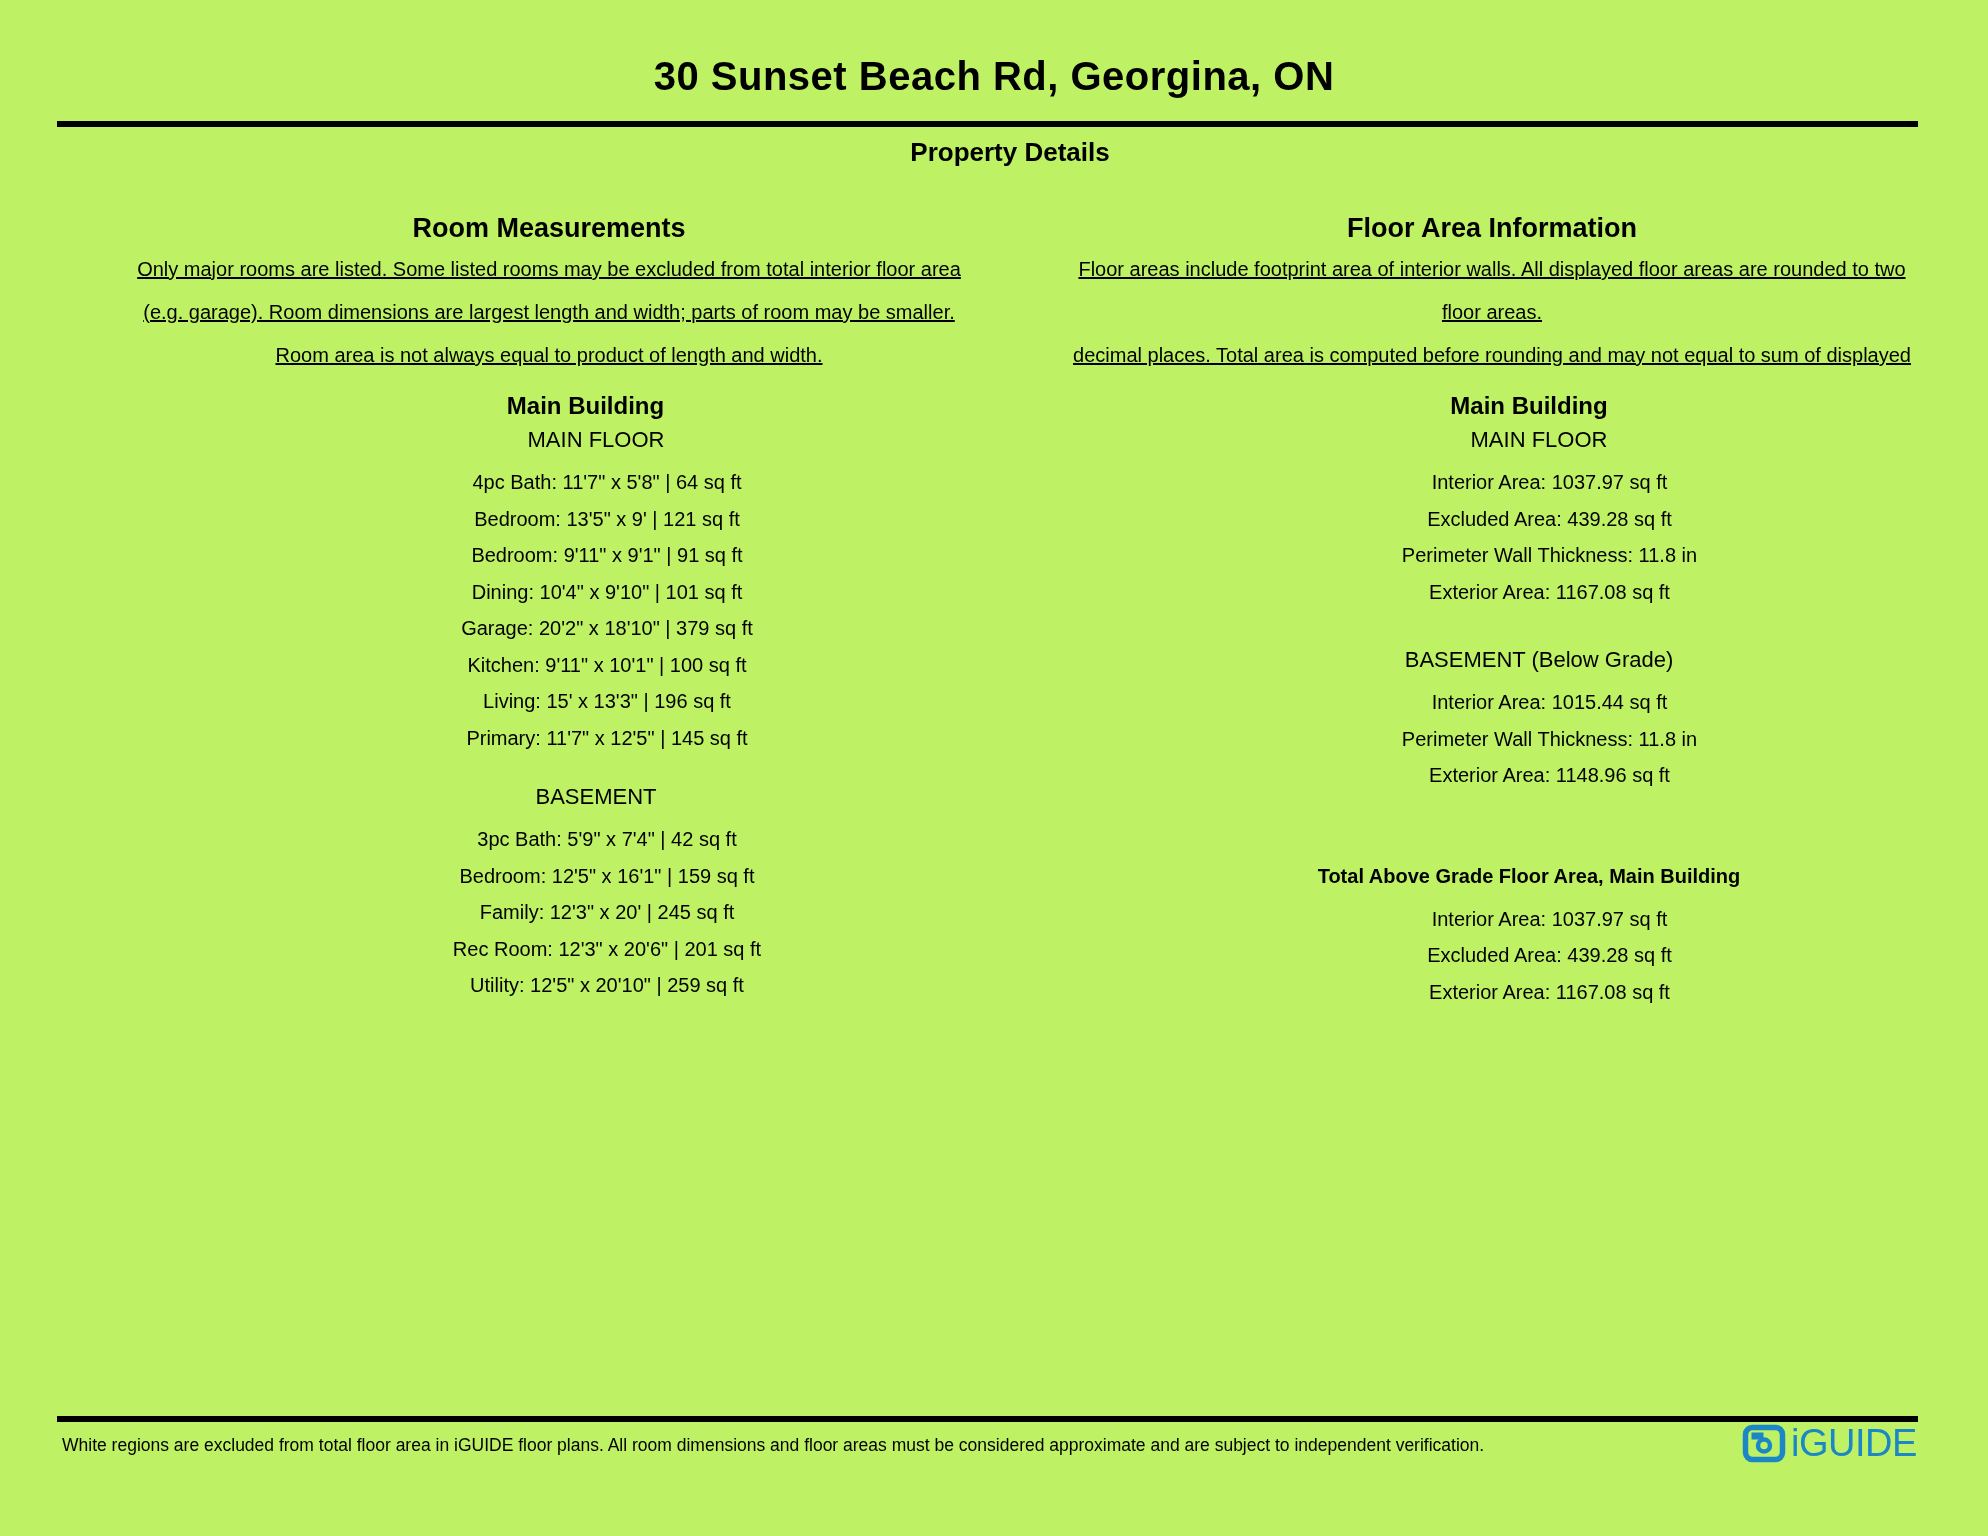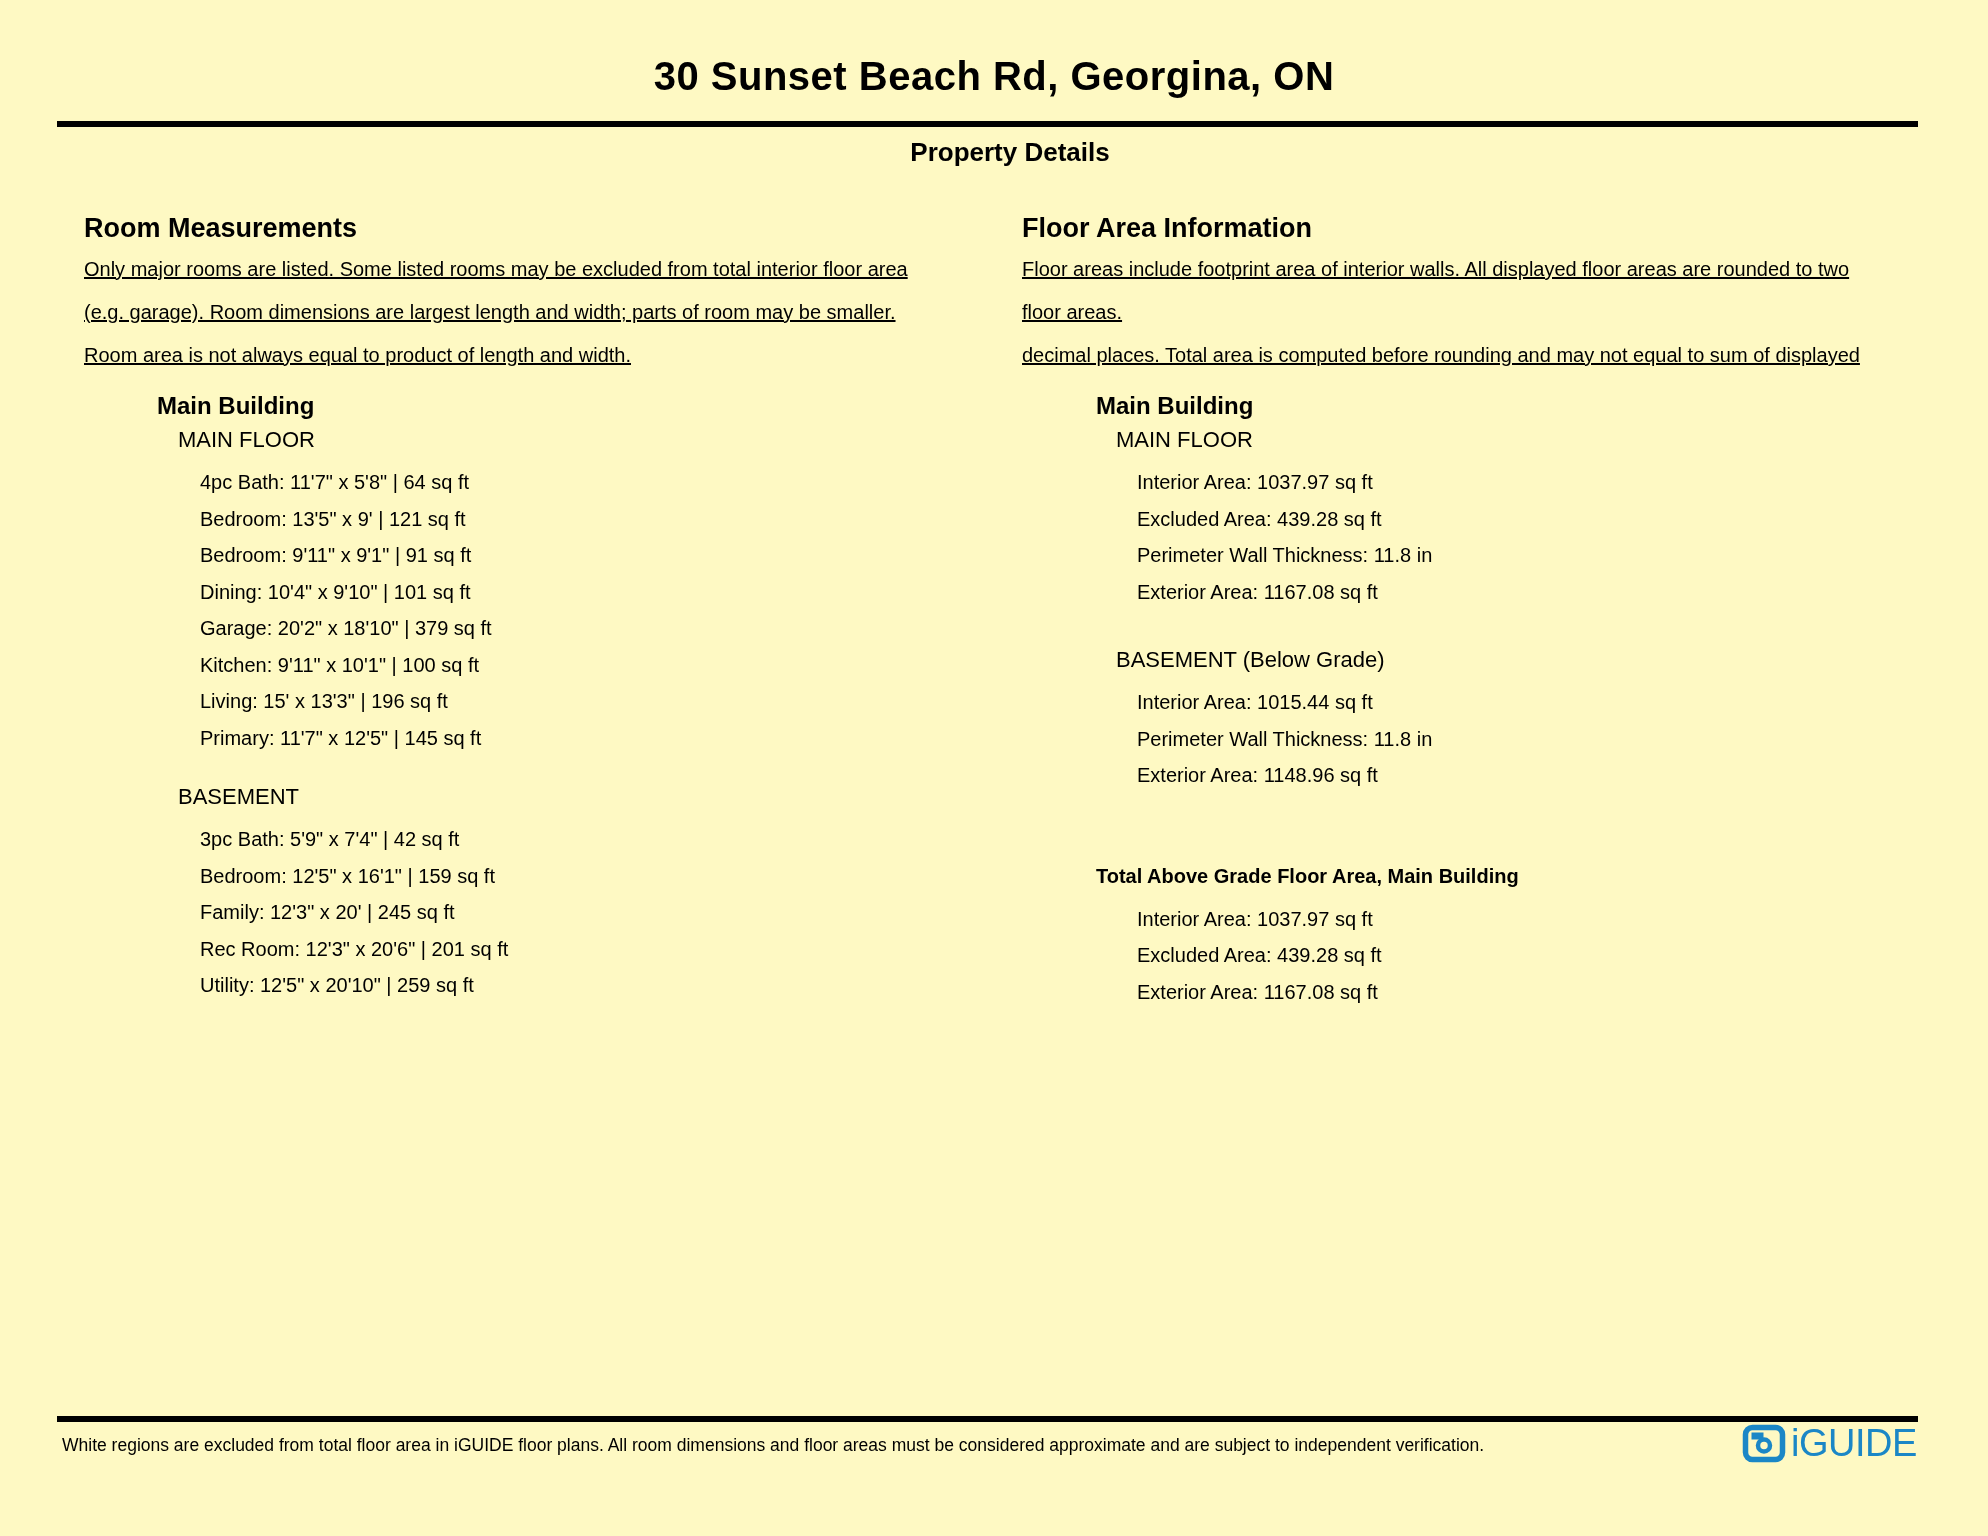--- a/index.html
+++ b/index.html
@@ -1,20 +1,20 @@
 <!DOCTYPE html>
 <html style="--accent: #1B87C6;"><head>
 <meta charset="utf-8">
 <style>
   html, body { margin: 0; padding: 0; background: #ffffff; }
   .page {
     position: relative;
     width: 1988px;
     height: 1536px;
-    background: #fef9c3;
+    background: #bef264;
     color: #000000;
     font-family: "Liberation Sans", sans-serif;
     overflow: hidden;
   }
   .title {
     position: absolute;
     top: 52px; left: 0;
     width: 100%;
     margin: 0;
     text-align: center;
@@ -35,21 +35,21 @@
   .subtitle {
     position: absolute;
     top: 136px; left: 16px;
     width: 100%;
     margin: 0;
     text-align: center;
     font-size: 26px;
     line-height: 32px;
     font-weight: bold;
   }
-  .col { position: absolute; top: 212px; }
+  .col { position: absolute; top: 212px; text-align: center; }
   .col-left  { left: 84px;  width: 930px; }
   .col-right { left: 1022px; width: 940px; }
   .section-heading {
     margin: 0;
     font-size: 27px;
     line-height: 32px;
     font-weight: bold;
   }
   .note { margin-top: 4px; }
   .note-line {

